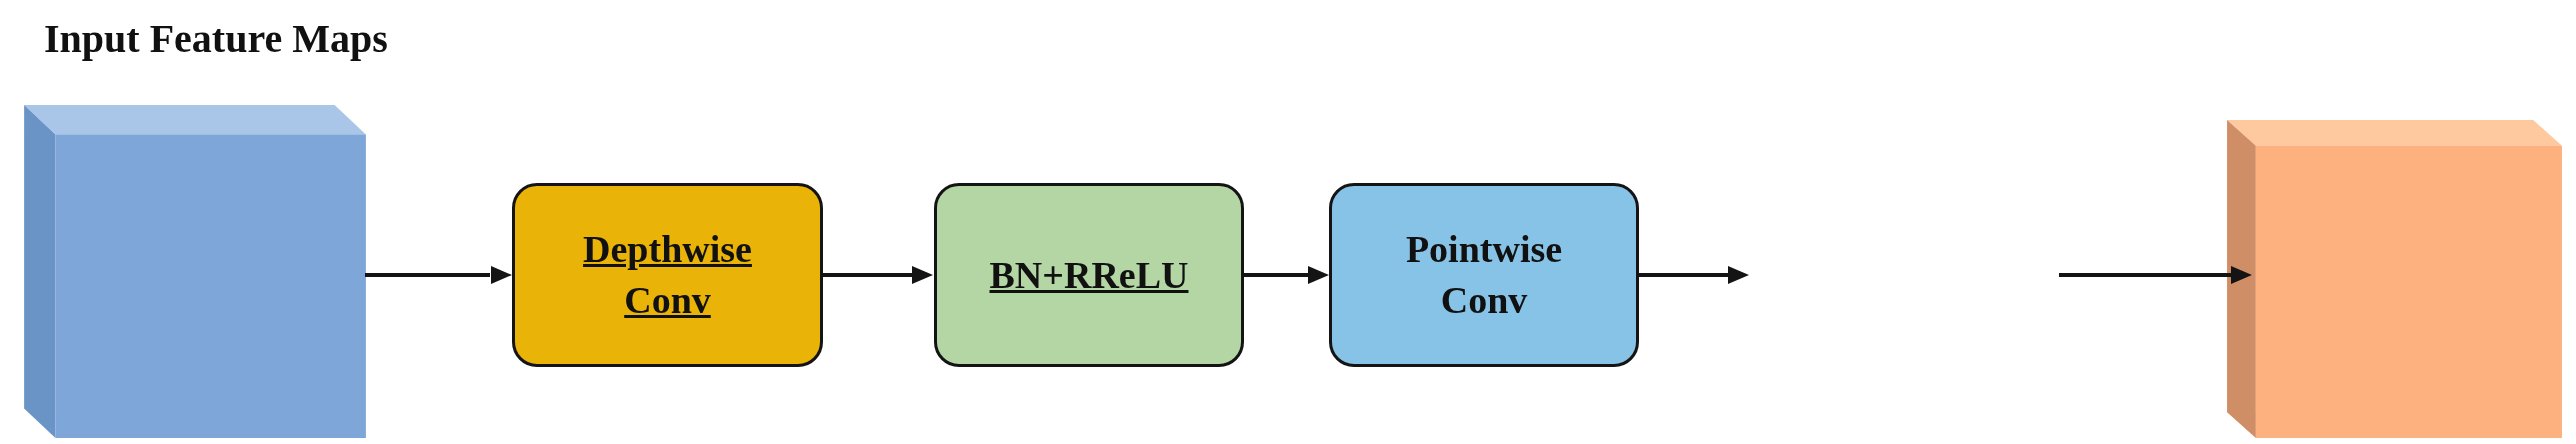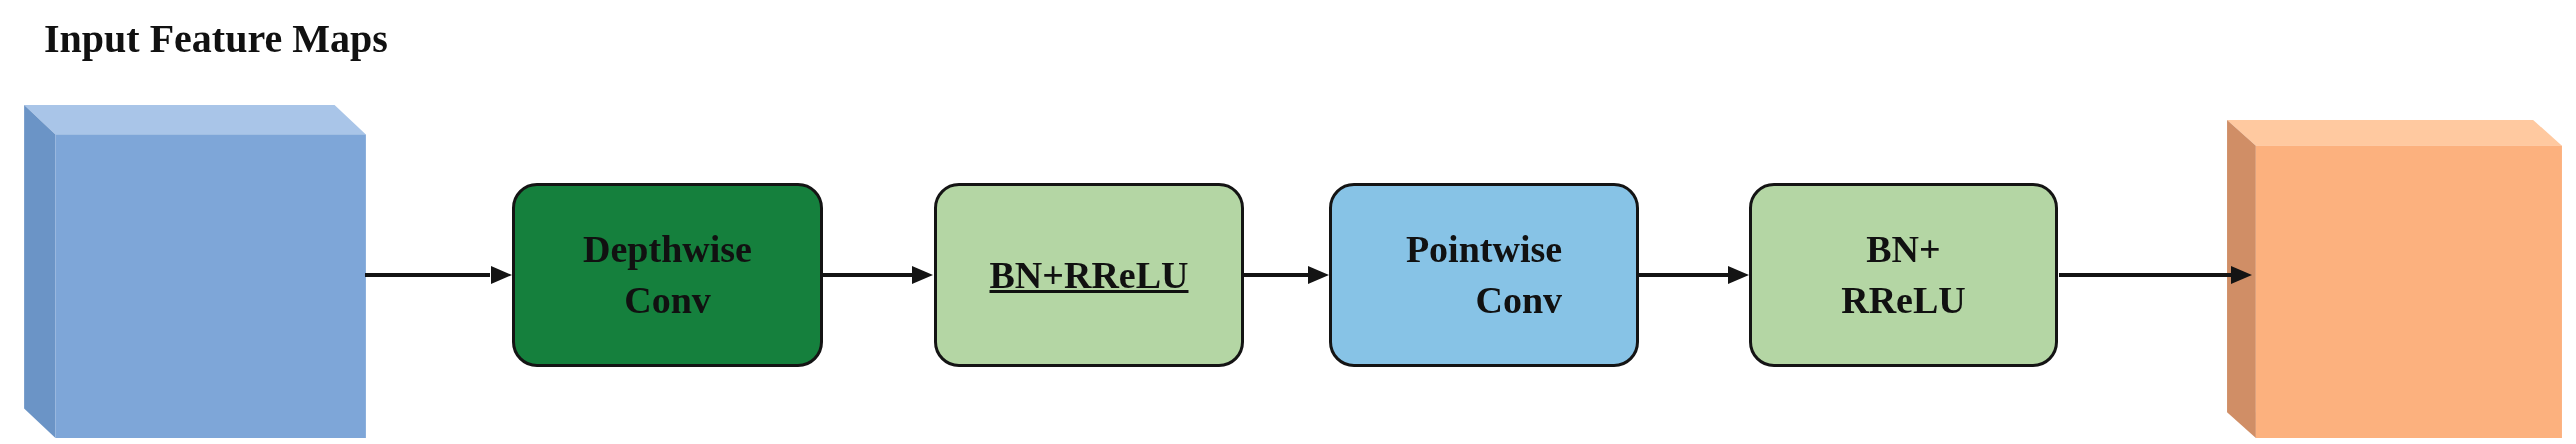--- a/index.html
+++ b/index.html
@@ -36,21 +36,21 @@
     justify-content:center;
     text-align:center;
     font-size:38px;
     font-weight:bold;
     color:#111111;
     line-height:51px;
     white-space:pre-line;
   }
   #block-0{left:512px;width:311px;}
   #block-1{left:934px;width:310px;text-decoration:underline;}
-  #block-2{left:1329px;width:310px;text-align:right;}
+  #block-2{left:1329px;width:310px;}
   #block-3{left:1749px;width:309px;}
   .arrow-line{
     position:absolute;
     top:273px;
     height:3.8px;
   }
   .arrow-head{
     position:absolute;
     top:266px;
     width:0;height:0;
@@ -78,30 +78,28 @@
     <polygon points="50,47 0,0 0,485 50,532" fill="#6B94C6"></polygon>
     <rect x="50" y="47" width="496" height="485" fill="#7EA6D8"></rect>
   </svg>
 
   <svg id="output-cube-svg" class="cube-svg" width="335" height="318" viewBox="0 0 535 508">
     <polygon points="46,41 535,41 489,0 0,0" fill="#FFC9A0"></polygon>
     <polygon points="46,41 0,0 0,467 46,508" fill="#D08E66"></polygon>
     <rect x="46" y="41" width="489" height="467" fill="#FCB17E"></rect>
   </svg>
 
-  <div class="block" id="block-0" style="background-color: #15803d;">Depthwise
+  <div class="block" id="block-0" style="background-color: #eab308; text-decoration: underline;">Depthwise
 Conv</div>
 
   <div class="block" id="block-1" style="background-color: rgb(180, 214, 164);">BN+RReLU</div>
 
   <div class="block" id="block-2" style="background-color: rgb(135, 195, 230);">Pointwise
 Conv</div>
 
-  <div class="block" id="block-3" style="background-color: rgb(180, 214, 164);">BN+
-RReLU</div>
 
   <div class="arrow-line" id="arrow-line-0" style="background-color: rgb(20, 20, 20);"></div>
   <div class="arrow-head" id="arrow-head-0" style="border-left-color: rgb(20, 20, 20);"></div>
 
   <div class="arrow-line" id="arrow-line-1" style="background-color: rgb(20, 20, 20);"></div>
   <div class="arrow-head" id="arrow-head-1" style="border-left-color: rgb(20, 20, 20);"></div>
 
   <div class="arrow-line" id="arrow-line-2" style="background-color: rgb(20, 20, 20);"></div>
   <div class="arrow-head" id="arrow-head-2" style="border-left-color: rgb(20, 20, 20);"></div>
 

